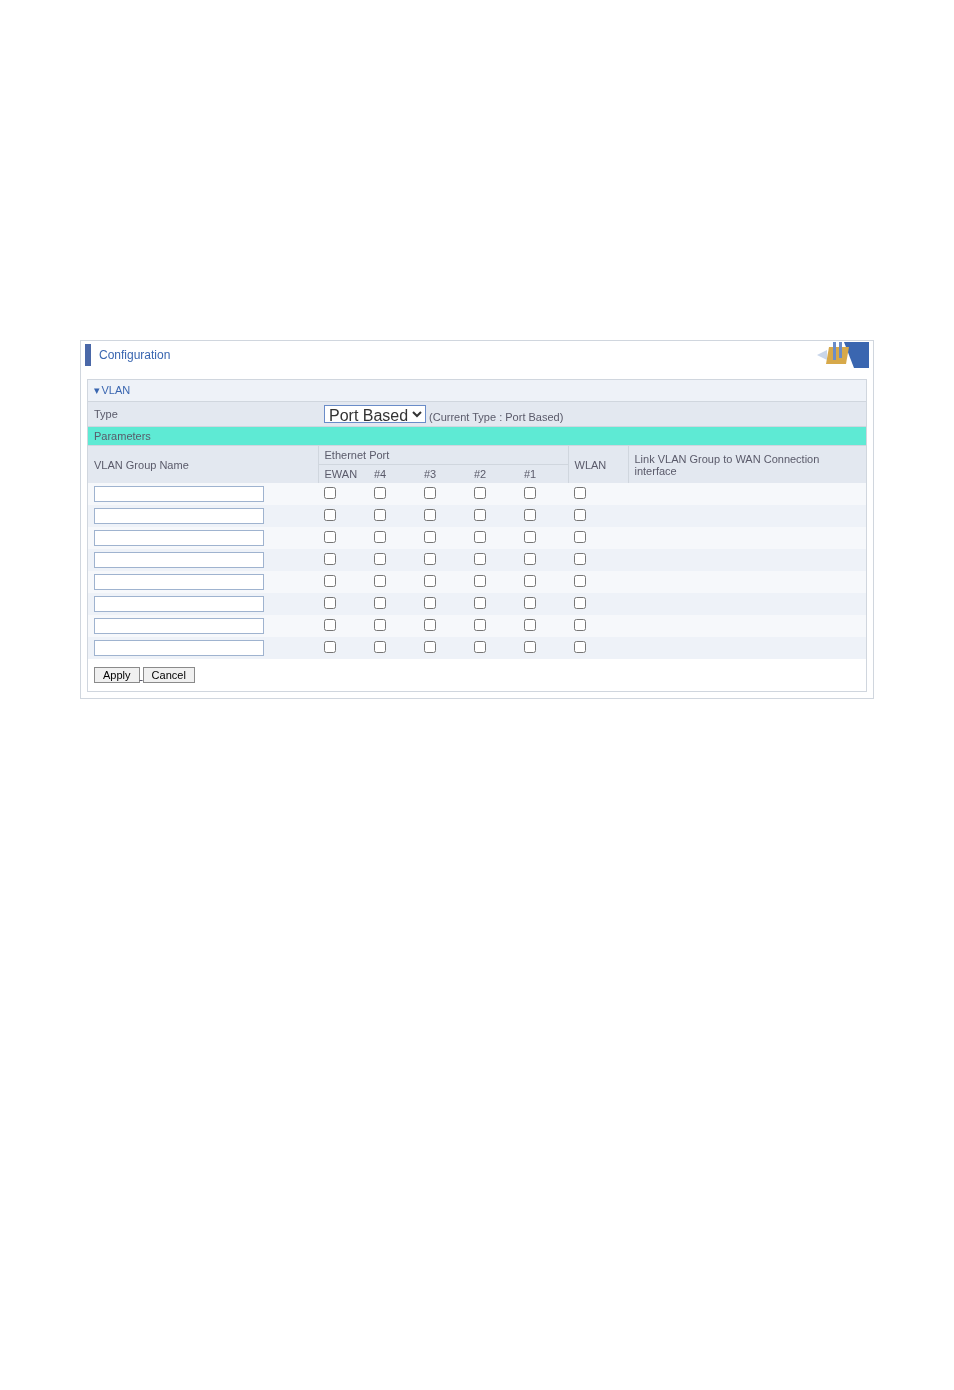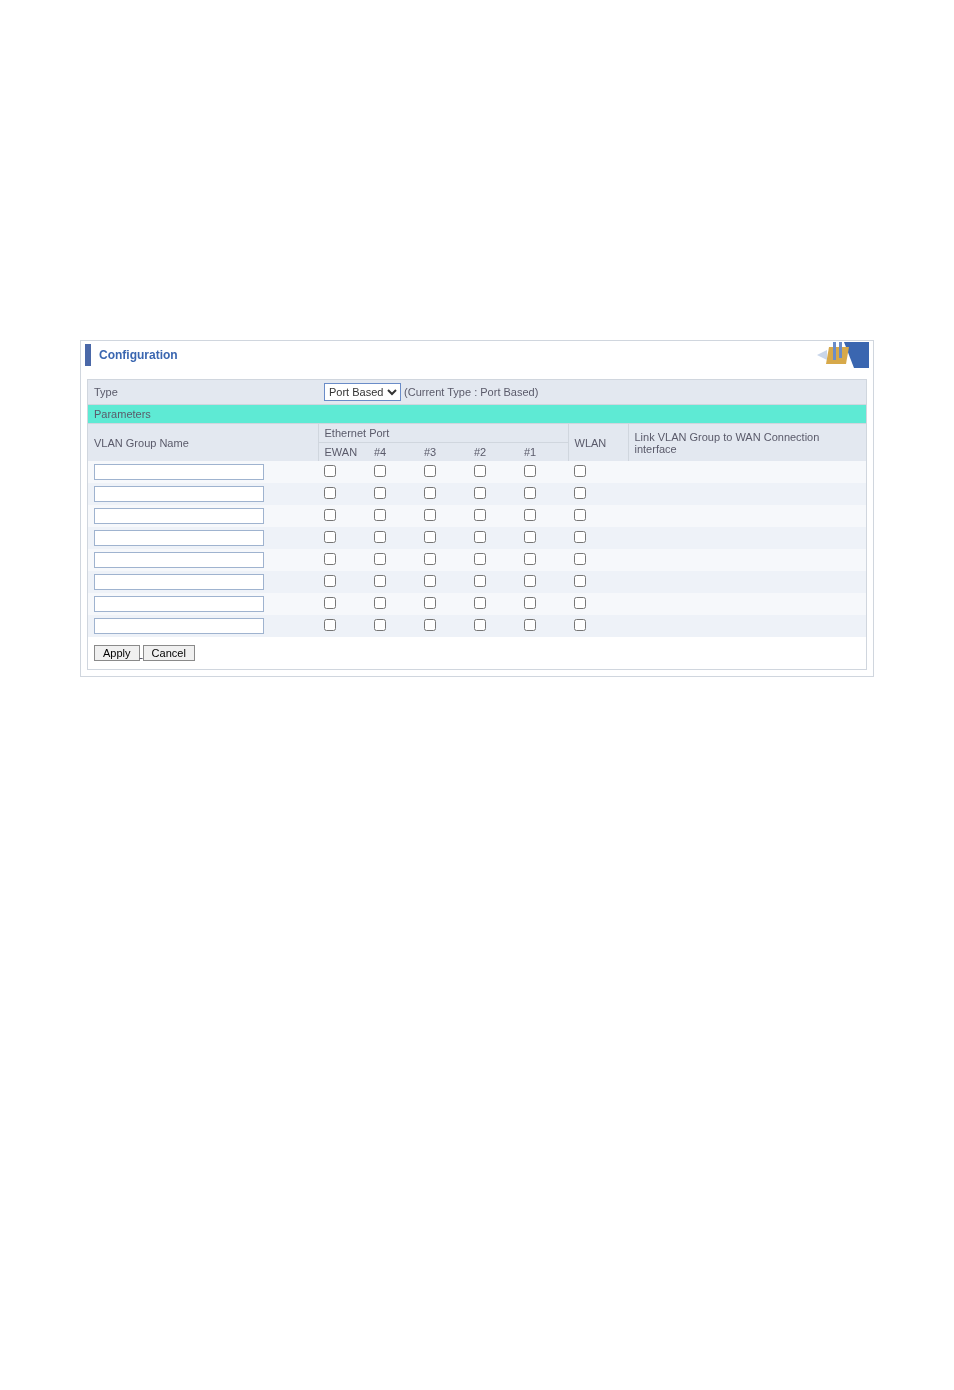--- a/index.html
+++ b/index.html
@@ -15,21 +15,20 @@
     border: 1px solid #d0d6de;
     background: #ffffff;
   }
   .header-row {
     display: flex;
     align-items: center;
     justify-content: space-between;
     height: 28px;
     padding: 0 4px 0 0;
     background: #ffffff;
-    font-weight: bold;
   }
   .header-left {
     display: flex;
     align-items: center;
   }
   .config-bar {
     width: 6px;
     height: 22px;
     background: #4a68a8;
     margin: 0 8px 0 4px;
@@ -82,21 +81,21 @@
     height: 16px;
     border: 1px solid #9fb3cf;
     font-size: 11px;
     padding: 0 2px;
   }
   input[type="checkbox"].cb {
     width: 12px; height: 12px;
     accent-color: #9fb3cf;
   }
   select.type-sel {
-    font-size: 11px;
+    font-size: 16px;
     border: 1px solid #6a8cc8;
     background: #ffffff;
     color: #333;
     height: 18px;
   }
   .buttons-row {
     padding: 8px 6px;
     text-decoration: underline;
   }
   button.btn {
@@ -129,20 +128,23 @@
         <rect x="44" y="0" width="3" height="18" fill="#6a8cc8"></rect>
         <rect x="50" y="0" width="3" height="16" fill="#6a8cc8"></rect>
         <polygon points="28,13 38,8 38,18" fill="#c9d6ea"></polygon>
       </svg>
     </div>
   </div>
 
   <div class="content-gap"></div>
 
   <div class="panel">
+    <div class="section-title">
+      <span class="arrow">▾</span><span>VLAN</span>
+    </div>
 
     <table class="form-table">
       <colgroup>
         <col class="col-group">
         <col class="col-port">
           <col class="col-port">
           <col class="col-port">
           <col class="col-port">
           <col class="col-port">
         <col class="col-wlan">

